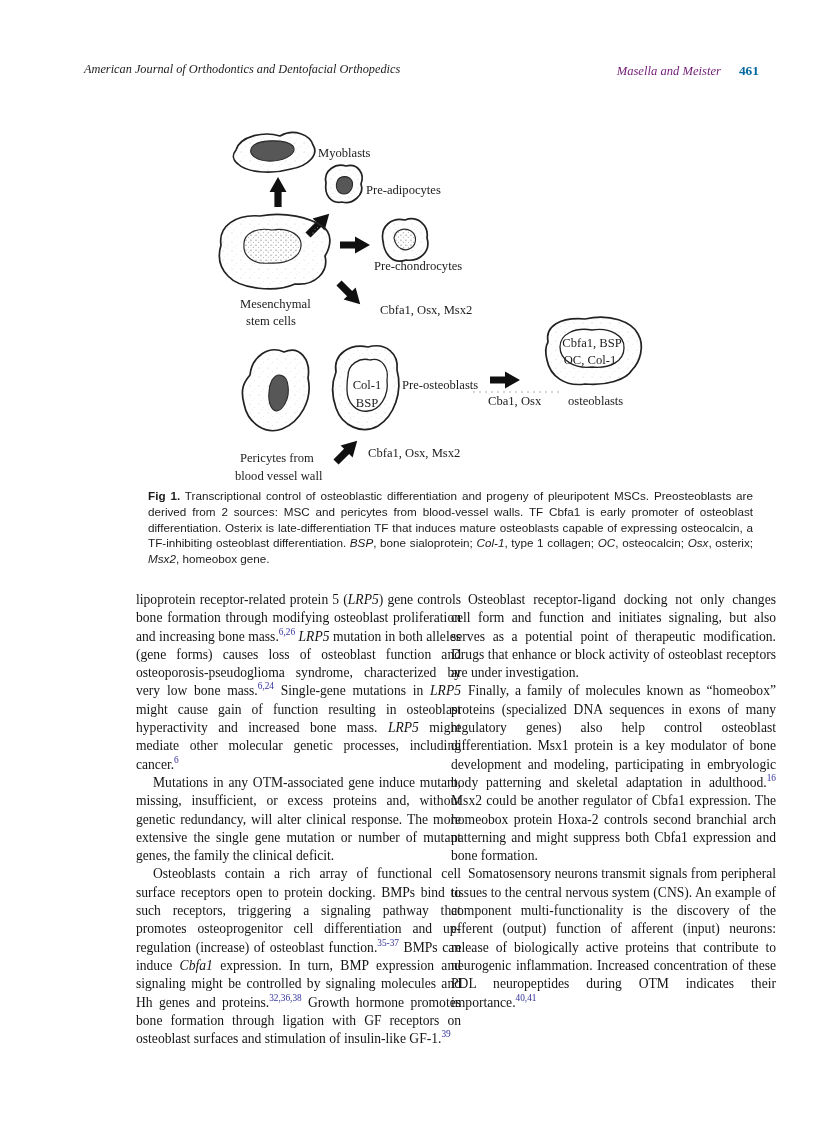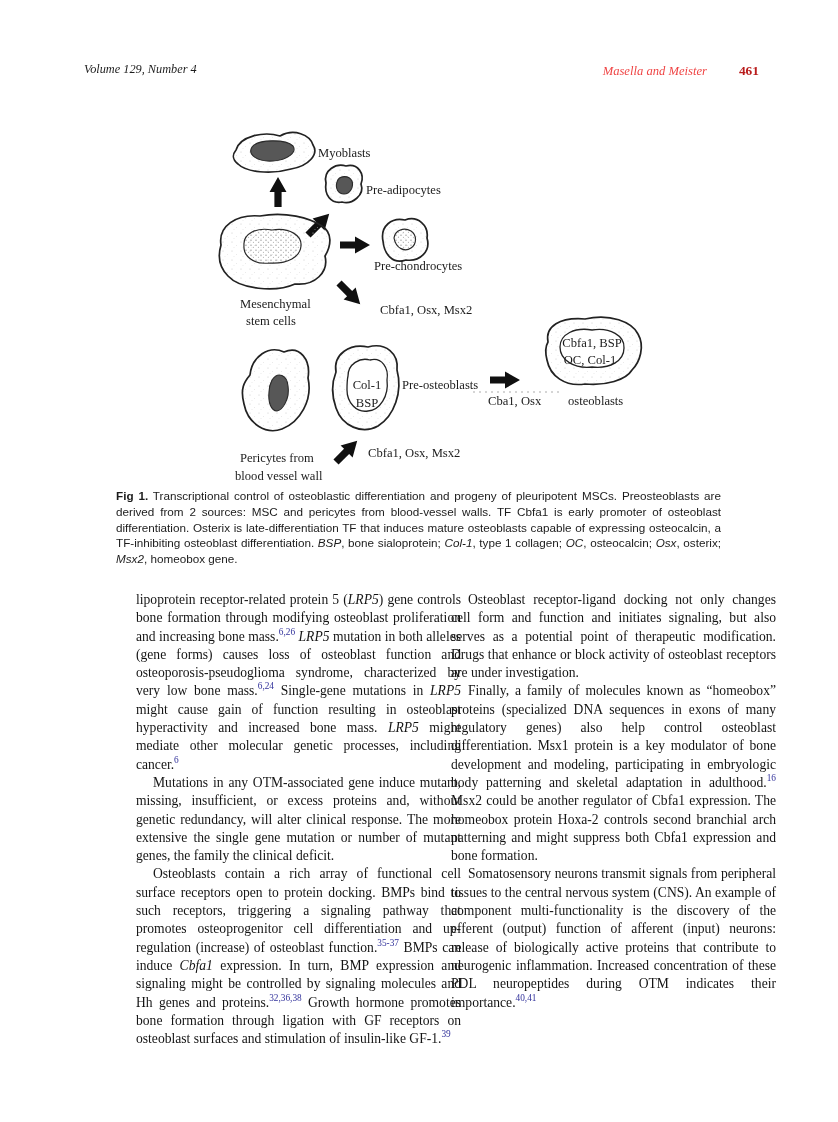--- a/index.html
+++ b/index.html
@@ -9,34 +9,34 @@
     font-family:"Liberation Serif", serif;color:#161616;
   }
   
   .hdr-left{
     position:absolute;left:84px;top:61px;width:430px;
     font-style:italic;font-size:12.3px;line-height:16.5px;color:#1d1d1d;
   }
   .hdr-right{
     position:absolute;right:79px;top:61px;text-align:right;white-space:nowrap;
   }
-  .hdr-authors{font-style:italic;font-size:12.6px;color:#ef4444;}
-  .hdr-page{font-weight:bold;font-size:13.4px;margin-left:28px;color:#b91c1c;}
+  .hdr-authors{font-style:italic;font-size:12.6px;color:#701a75;}
+  .hdr-page{font-weight:bold;font-size:13.4px;margin-left:14px;color:#0369a1;}
   
   .fig{position:absolute;left:140px;top:114px;width:632px;height:372px;}
   .fig svg{display:block;}
   .fig text{font-family:"Liberation Serif", serif;font-size:12.6px;fill:#1c1c1c;}
   .cellbody{fill:url(#speck);stroke:#222;stroke-width:1.7;stroke-linejoin:round;}
   .nucleus-light{fill:url(#stip);stroke:#2a2a2a;stroke-width:1.2;}
   .nucleus-dark{fill:#575757;stroke:#2a2a2a;stroke-width:1.1;}
   .inner-compartment{fill:#ffffff;stroke:#222;stroke-width:1.3;}
   .arrow{fill:#101010;}
   
   .caption{
-    position:absolute;left:116px;top:488px;width:605px;
+    position:absolute;left:148px;top:488px;width:605px;
     font-family:"Liberation Sans", sans-serif;
     font-size:11.7px;line-height:15.8px;color:#1b1b1b;
     text-align:justify;
   }
   .caption .b{font-weight:bold;}
   .i{font-style:italic;}
   
   .columns{position:absolute;left:84px;top:591px;width:674px;}
   .col{position:absolute;top:0;width:325px;}
   .col-left{left:8px;margin-left:44px;}
@@ -55,21 +55,21 @@
     font-size:13.2px;font-weight:bold;color:#101010;
     margin:28px 0 9px 0;letter-spacing:.2px;text-align:left;
   }
 </style>
 </head>
 <body>
 
 <div class="page">
 
   <div class="hdr-left">
-    <div>Volume 129, Number 4</div>
+    <div>American Journal of Orthodontics and Dentofacial Orthopedics</div>
   </div>
   <div class="hdr-right">
     <span class="hdr-authors">Masella and Meister</span>
     <span class="hdr-page">461</span>
   </div>
 
   <div class="fig">
     <svg width="632" height="372" viewBox="0 0 632 372">
       <defs>
         <pattern id="speck" width="9" height="9" patternUnits="userSpaceOnUse">

